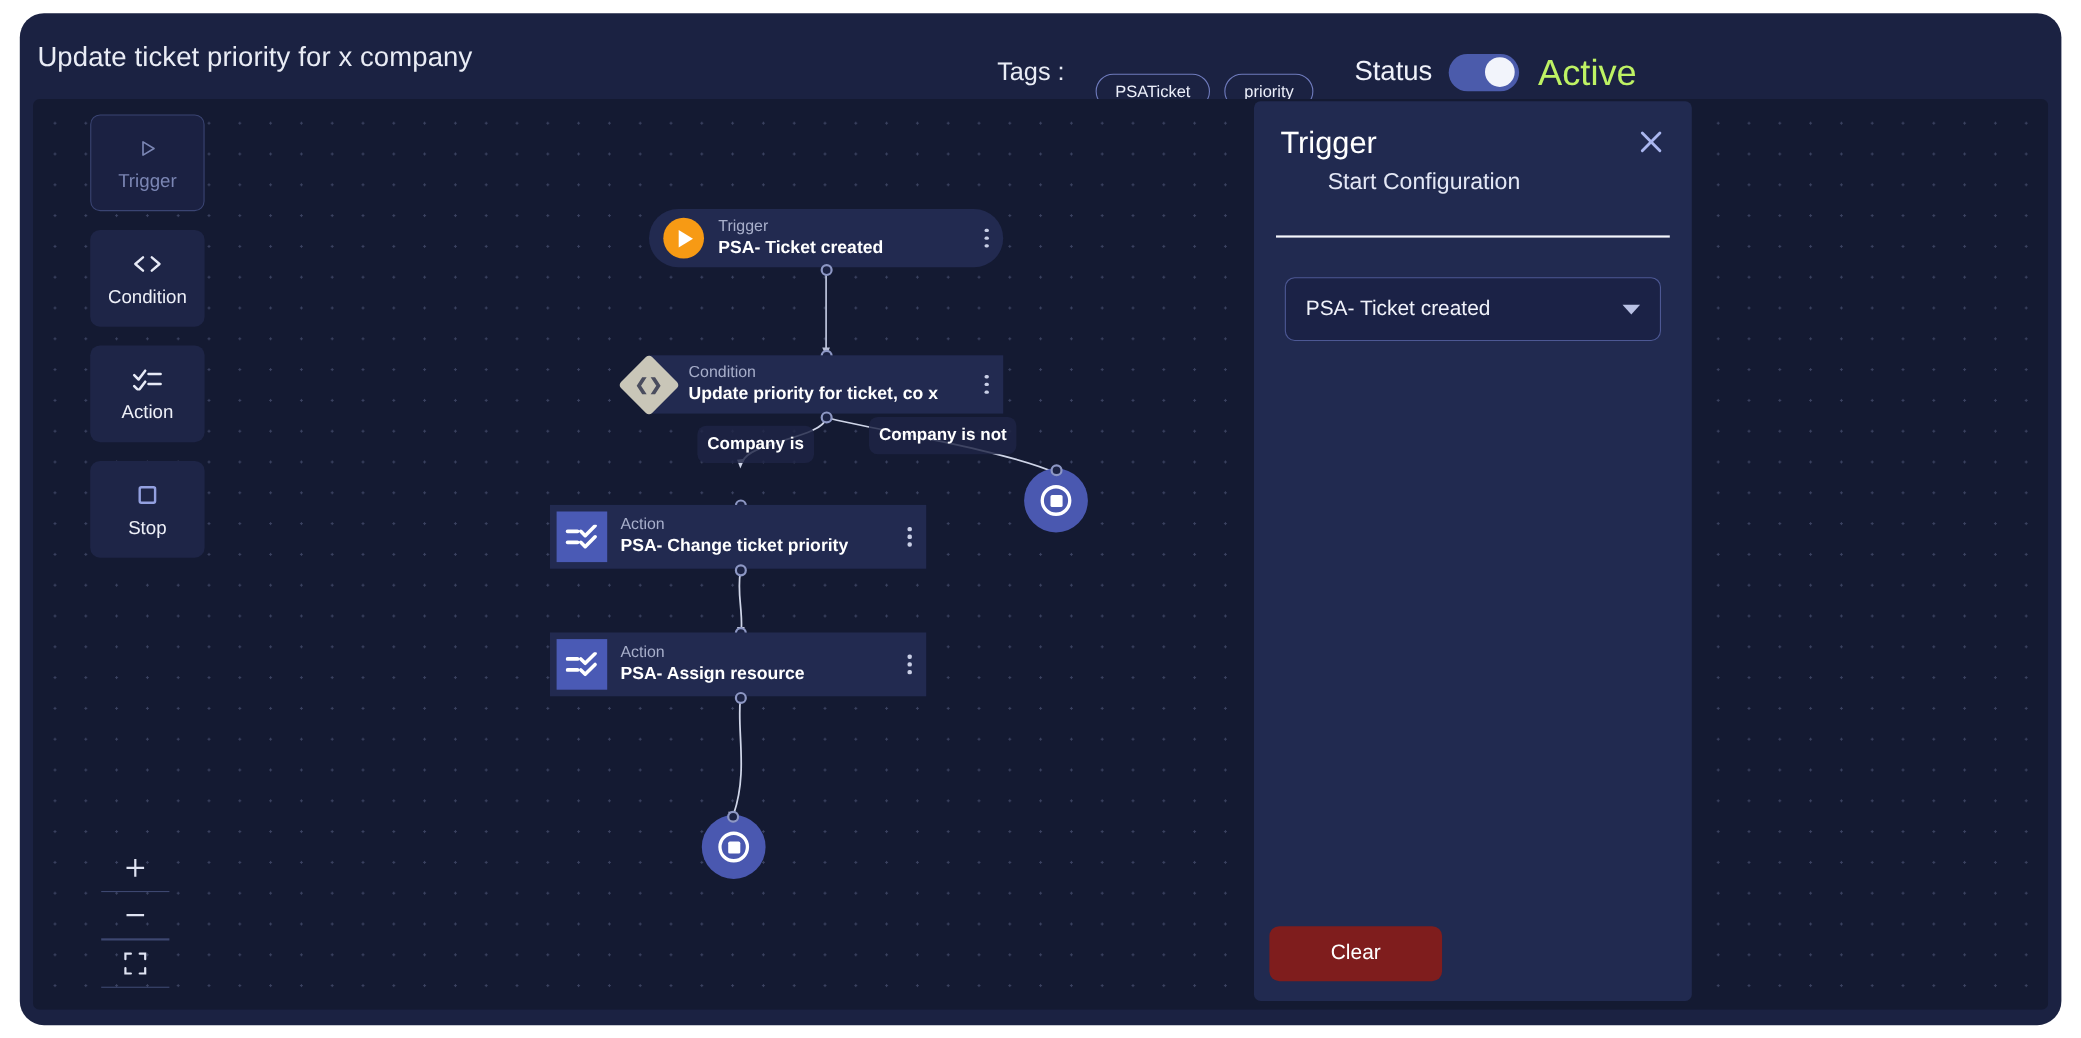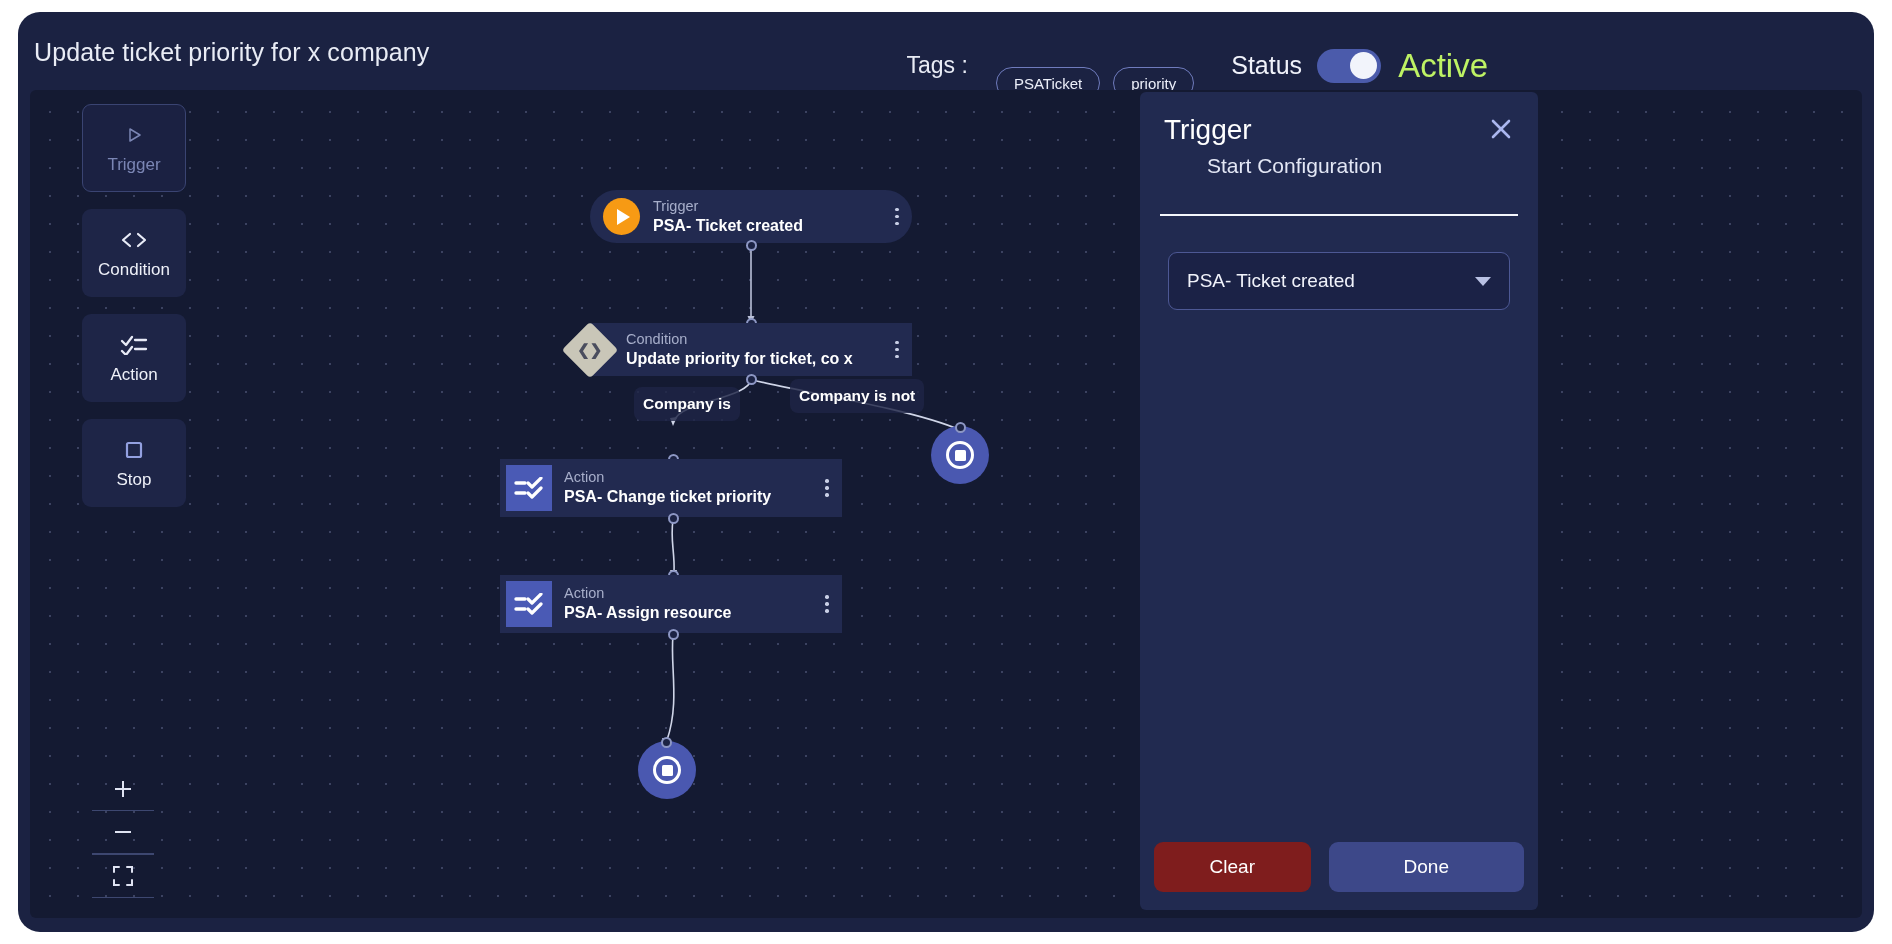--- a/index.html
+++ b/index.html
@@ -654,18 +654,17 @@
       </div>
       <div class="panel-divider"></div>
 
       <div class="panel-select">
         <span class="sel-val">PSA- Ticket created</span>
         <span class="caret"></span>
       </div>
 
       <div class="panel-actions">
         <div class="btn btn-clear">Clear</div>
-        <div class="btn btn-done">Done</div>
       </div>
     </div>
 
   </div>
 </div>
 
 </body></html>

